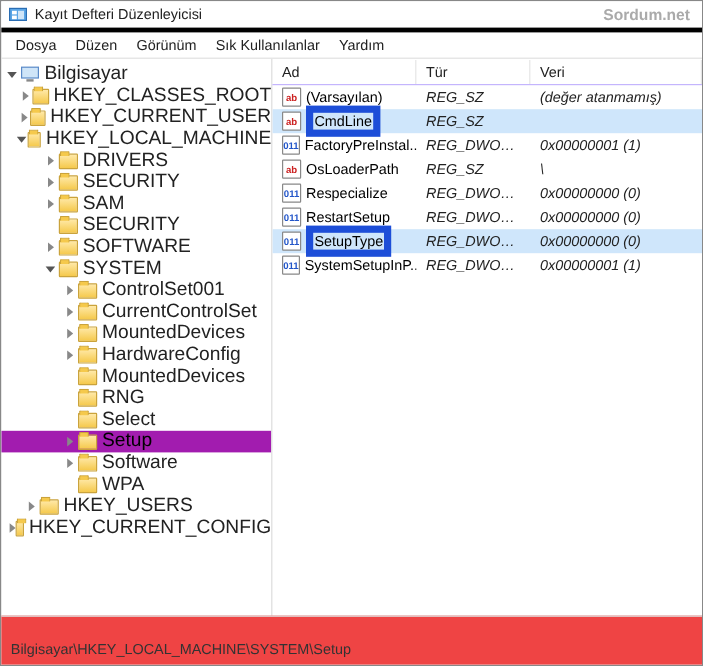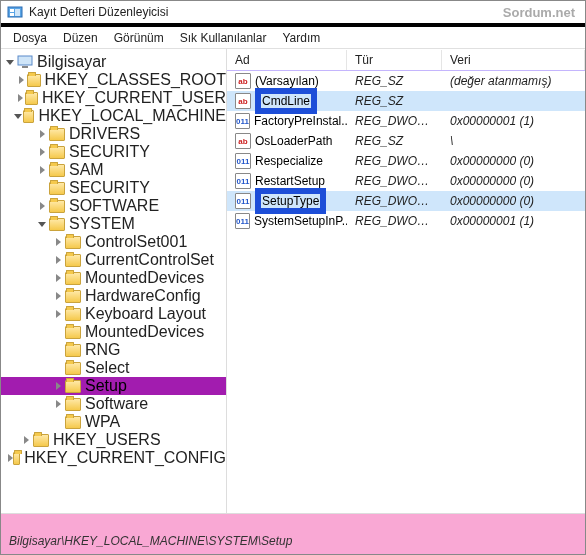--- a/index.html
+++ b/index.html
@@ -38,21 +38,21 @@
   .list-row .vcell { padding: 2px 8px; overflow: hidden; text-overflow: ellipsis; white-space: nowrap; }
   .cell-name { width: 120px; display: flex; align-items: center; text-align: center; }
   .cell-type { width: 95px; font-style: italic; color: #222; }
   .cell-data { flex: 1; font-style: italic; color: #222; }
   .val-icon { width: 16px; height: 16px; margin-right: 4px; display: inline-flex; align-items: center; justify-content: center; border: 1px solid #888; border-radius: 1px; font-size: 8px; font-weight: bold; font-style: normal; }
   .val-icon.sz { background: #fff; color: #c22; }
   .val-icon.dw { background: #fff; color: #2356c9; }
   .val-icon.dw::after { content: "011"; }
   .val-icon.sz::after { content: "ab"; }
   .boxed { border: 6px solid #1d4ed8; padding: 0 1px; }
-  .statusbar { position: absolute; left: 0; right: 0; bottom: 0; height: 22px; border-top: 1px solid #ddd; padding: 20px 8px; font-size: 12px; font-style: italic; color: #333; background: #f9a8d4; }
+  .statusbar { position: absolute; left: 0; right: 0; bottom: 0; height: 22px; border-top: 1px solid #ddd; padding: 20px 8px; font-size: 12px; color: #333; background: #ef4444; }
   svg { display: block; }
 </style>
 </head>
 <body>
 
 <div class="titlebar">
   <span class="icon">
     <svg width="16" height="16">
         <rect x="1" y="3" width="14" height="10" fill="#5aa5e6" stroke="#2a6db3"></rect>
         <rect x="3" y="5" width="4" height="3" fill="#fff"></rect>
@@ -203,30 +203,20 @@
                         <span class="expander closed"></span>
                         <span class="folder"></span>
                         <span class="label">HardwareConfig</span>
                       </div>
                     </li>
                   <li>
                       <div class="row">
                         <span class="indent"></span>
                         <span class="indent"></span>
                         <span class="indent"></span>
-                        <span class="expander closed"></span>
-                        <span class="folder"></span>
-                        <span class="label">Keyboard Layout</span>
-                      </div>
-                    </li>
-                  <li>
-                      <div class="row">
-                        <span class="indent"></span>
-                        <span class="indent"></span>
-                        <span class="indent"></span>
                         <span class="expander none"></span>
                         <span class="folder"></span>
                         <span class="label">MountedDevices</span>
                       </div>
                     </li>
                   <li>
                       <div class="row">
                         <span class="indent"></span>
                         <span class="indent"></span>
                         <span class="indent"></span>

